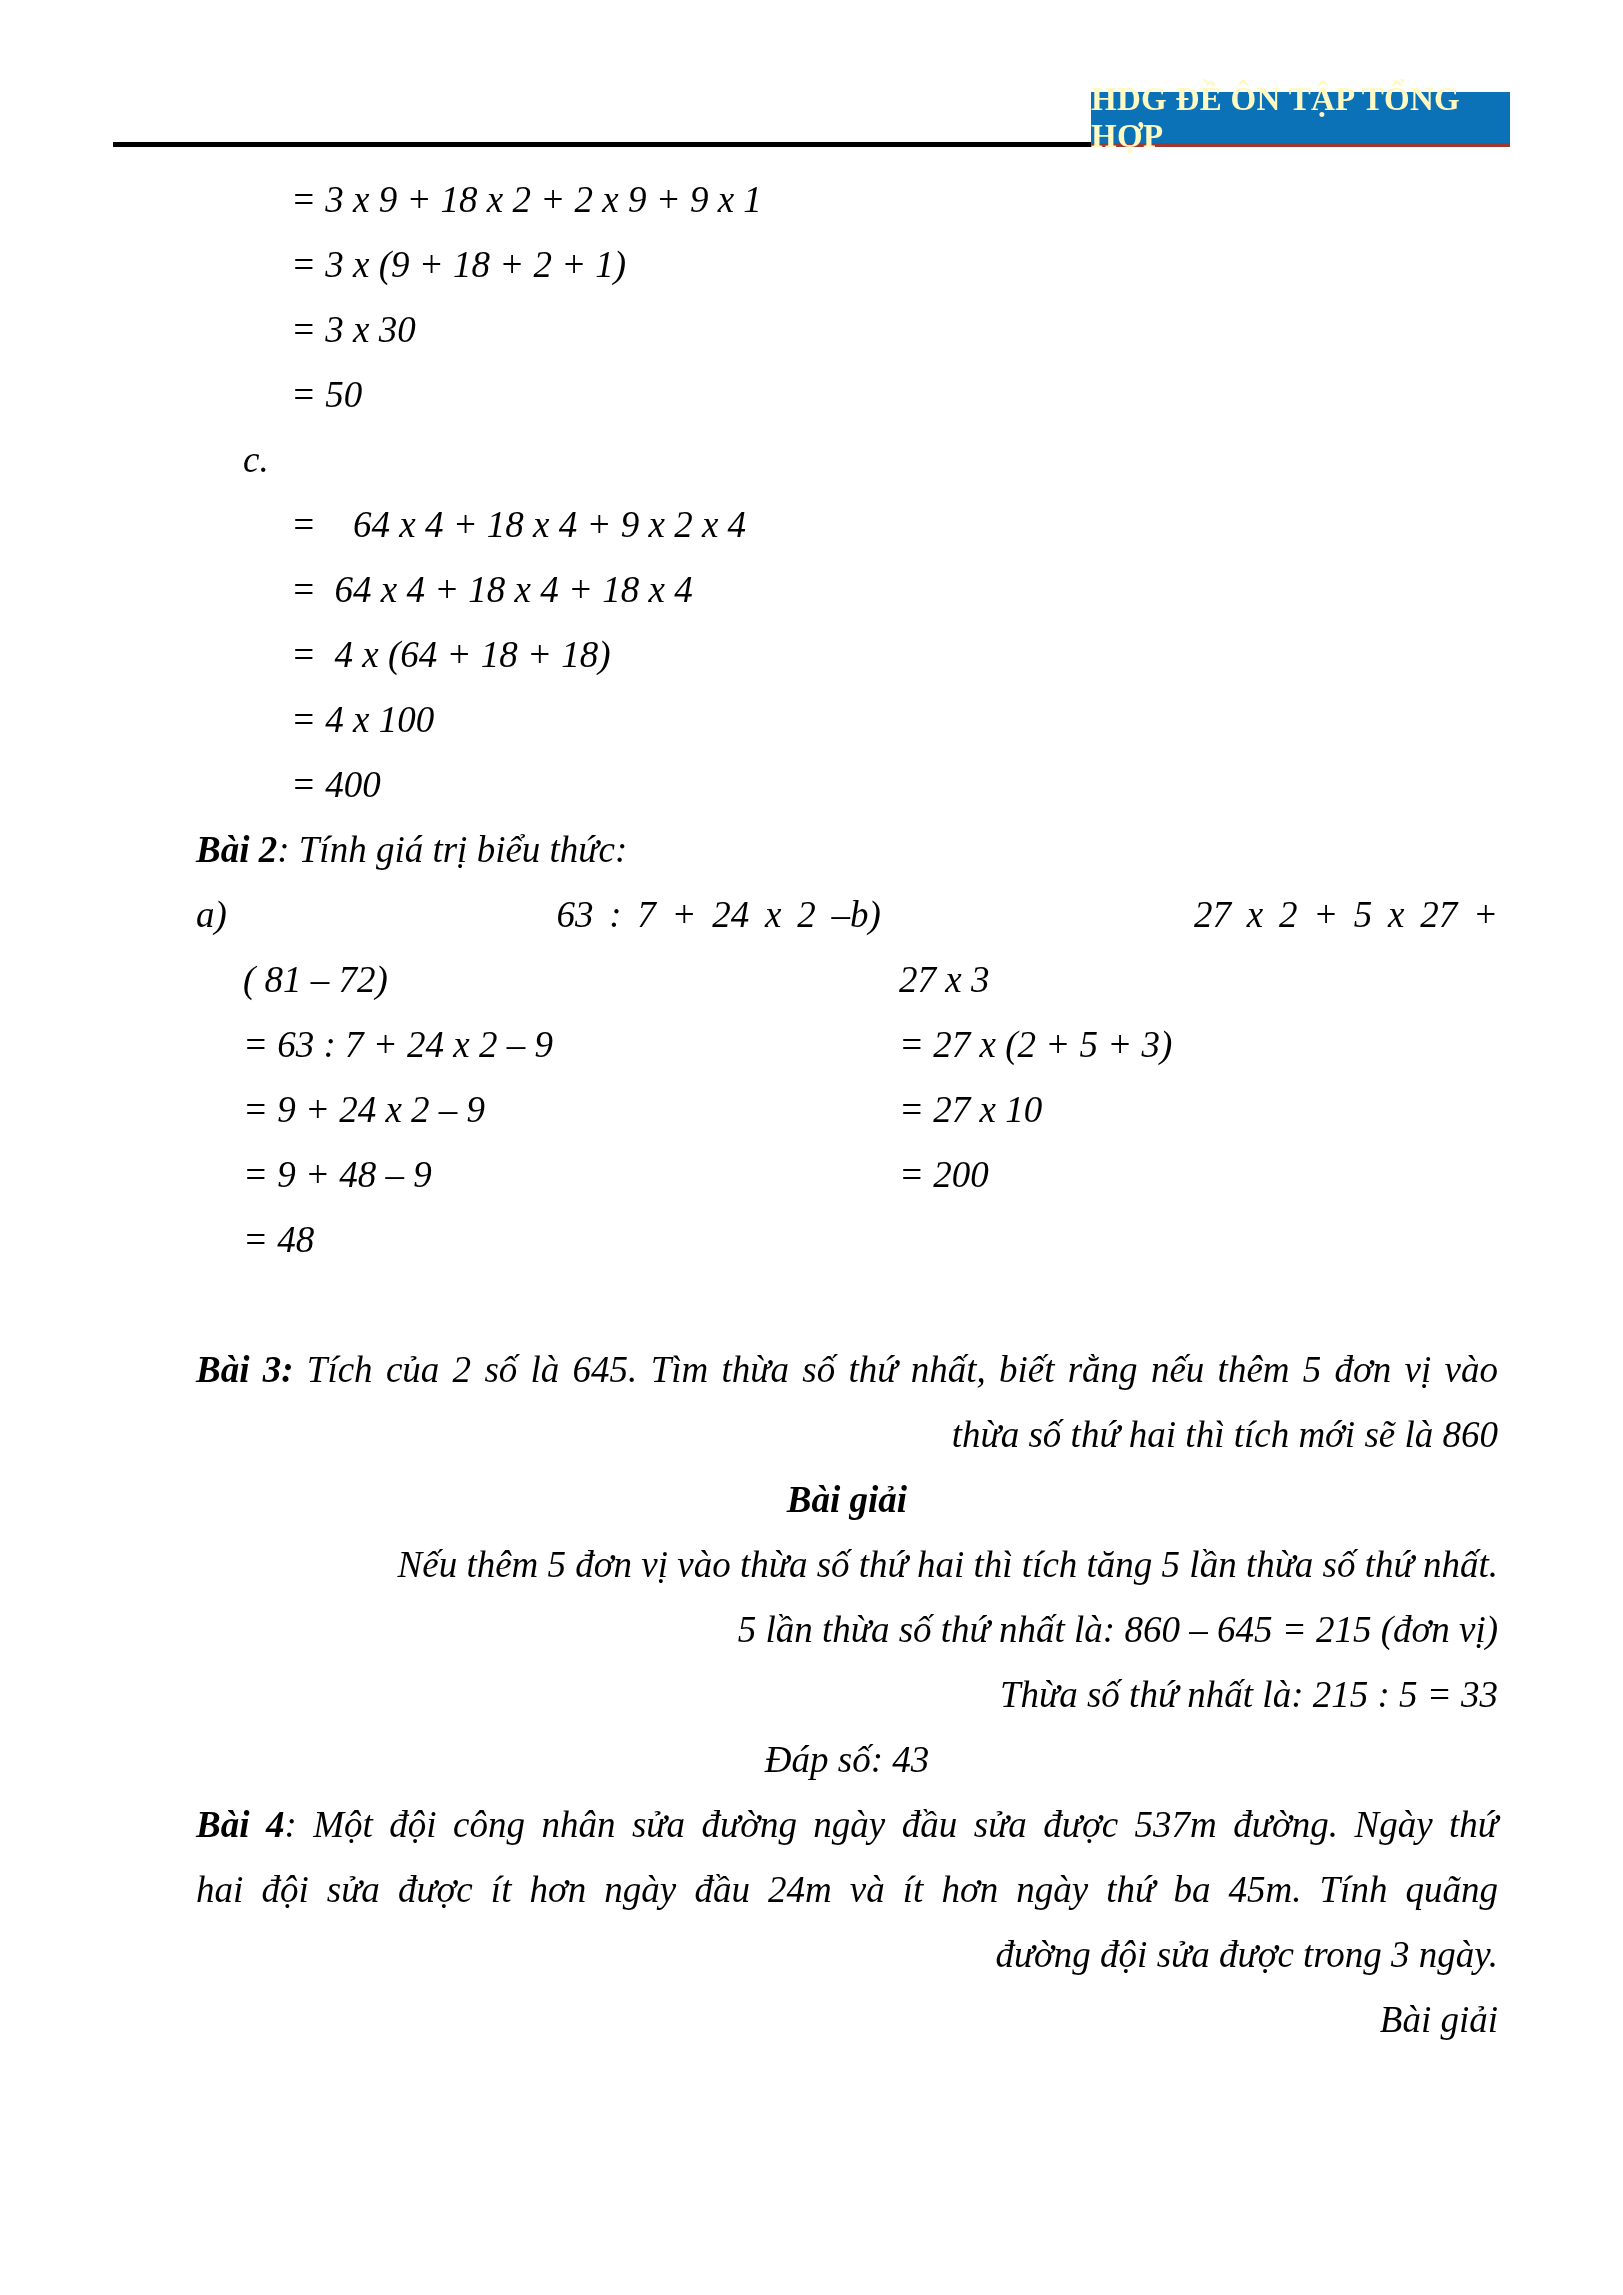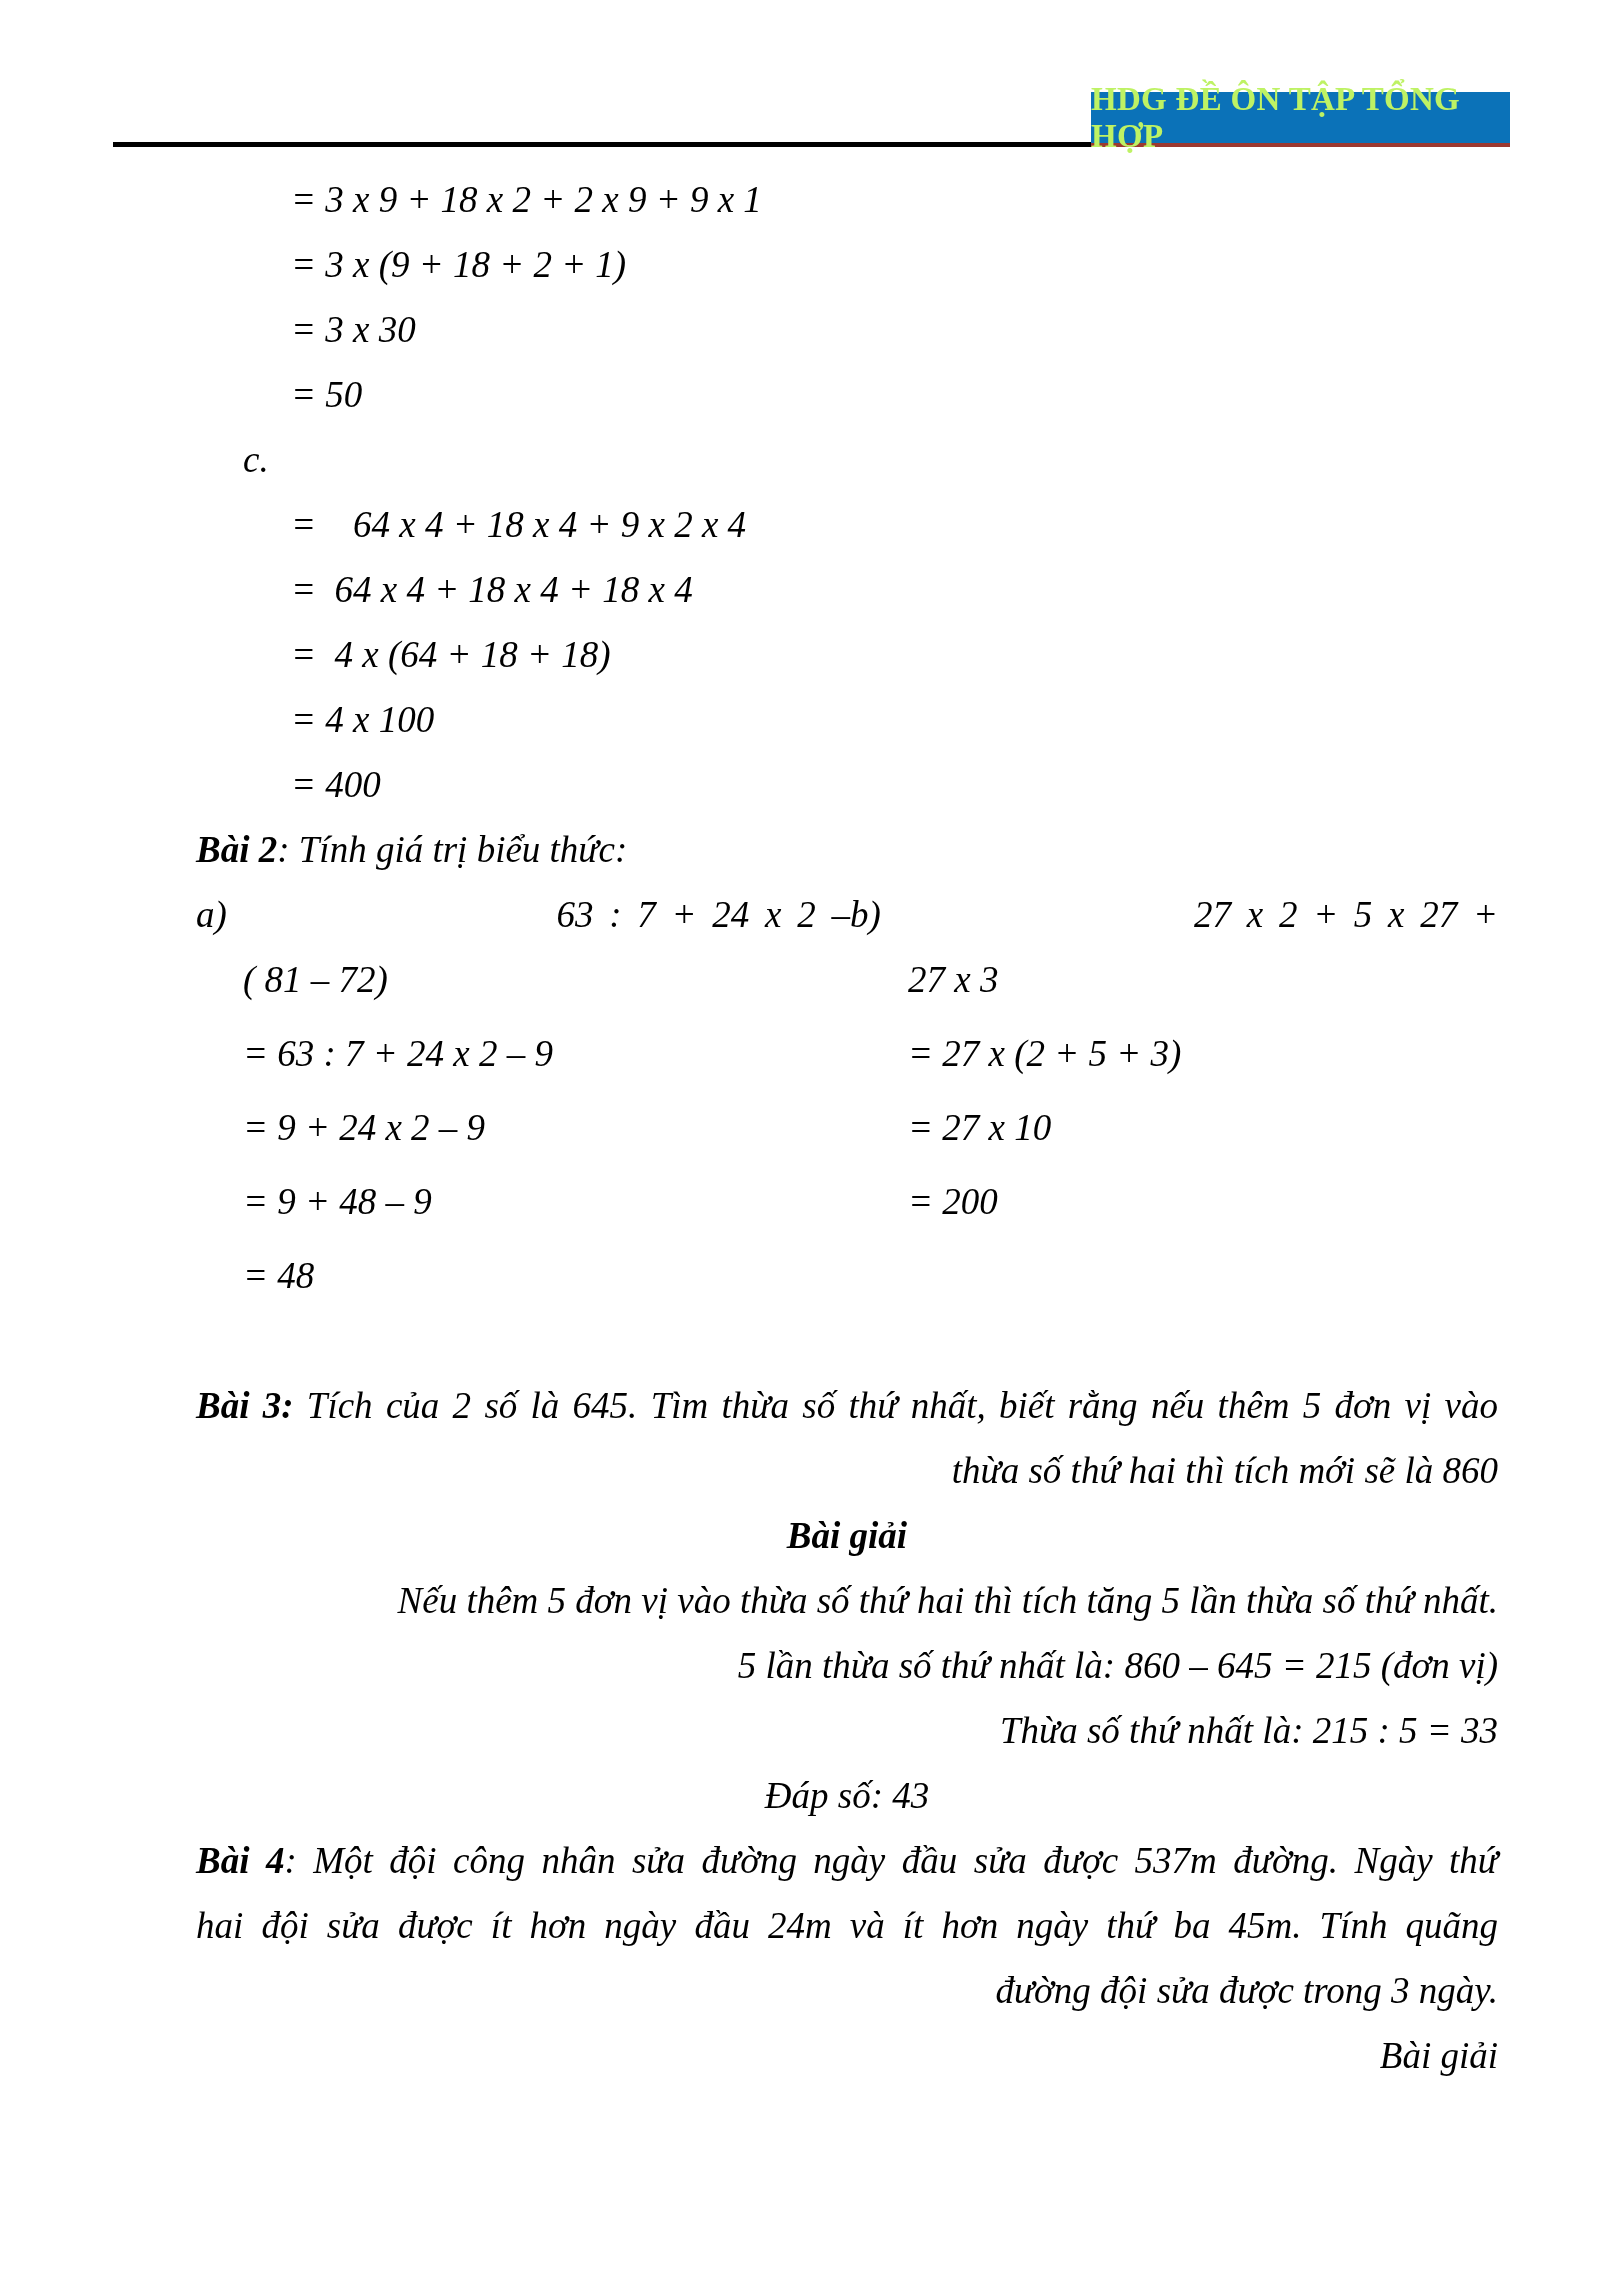--- a/index.html
+++ b/index.html
@@ -28,21 +28,21 @@
     left: 1091px;
     top: 92px;
     width: 419px;
     height: 51px;
     display: flex;
     align-items: center;
     justify-content: center;
     font-weight: bold;
     font-size: 33px;
     letter-spacing: 0.3px;
-    color: #bef264;
+    color: #fef9c3;
   }
   .content {
     position: absolute;
     left: 196px;
     top: 167px;
     width: 1302px;
     font-size: 37px;
   }
   .line {
     height: 65px;
@@ -54,21 +54,20 @@
   .c-row { display: flex; }
   .c-row .c-label { width: 52px; padding-left: 47px; flex: none; }
   .ab-row { display: flex; }
   .ab-half { display: flex; justify-content: space-between; }
   .ab-half.left  { width: 654px; flex: none; }
   .ab-half.right { flex: 1; }
   .ab-expr { word-spacing: 6.5px; margin-left: 8px; }
   .cols {
     display: grid;
     grid-template-columns: 703px 599px;
-    gap: 9px;
   }
   .cols .cell-left  { padding-left: 47px; }
   .para {
     white-space: normal;
     text-align: right;
   }
   .just {
     white-space: normal;
     text-align: justify;
     text-align-last: justify;

